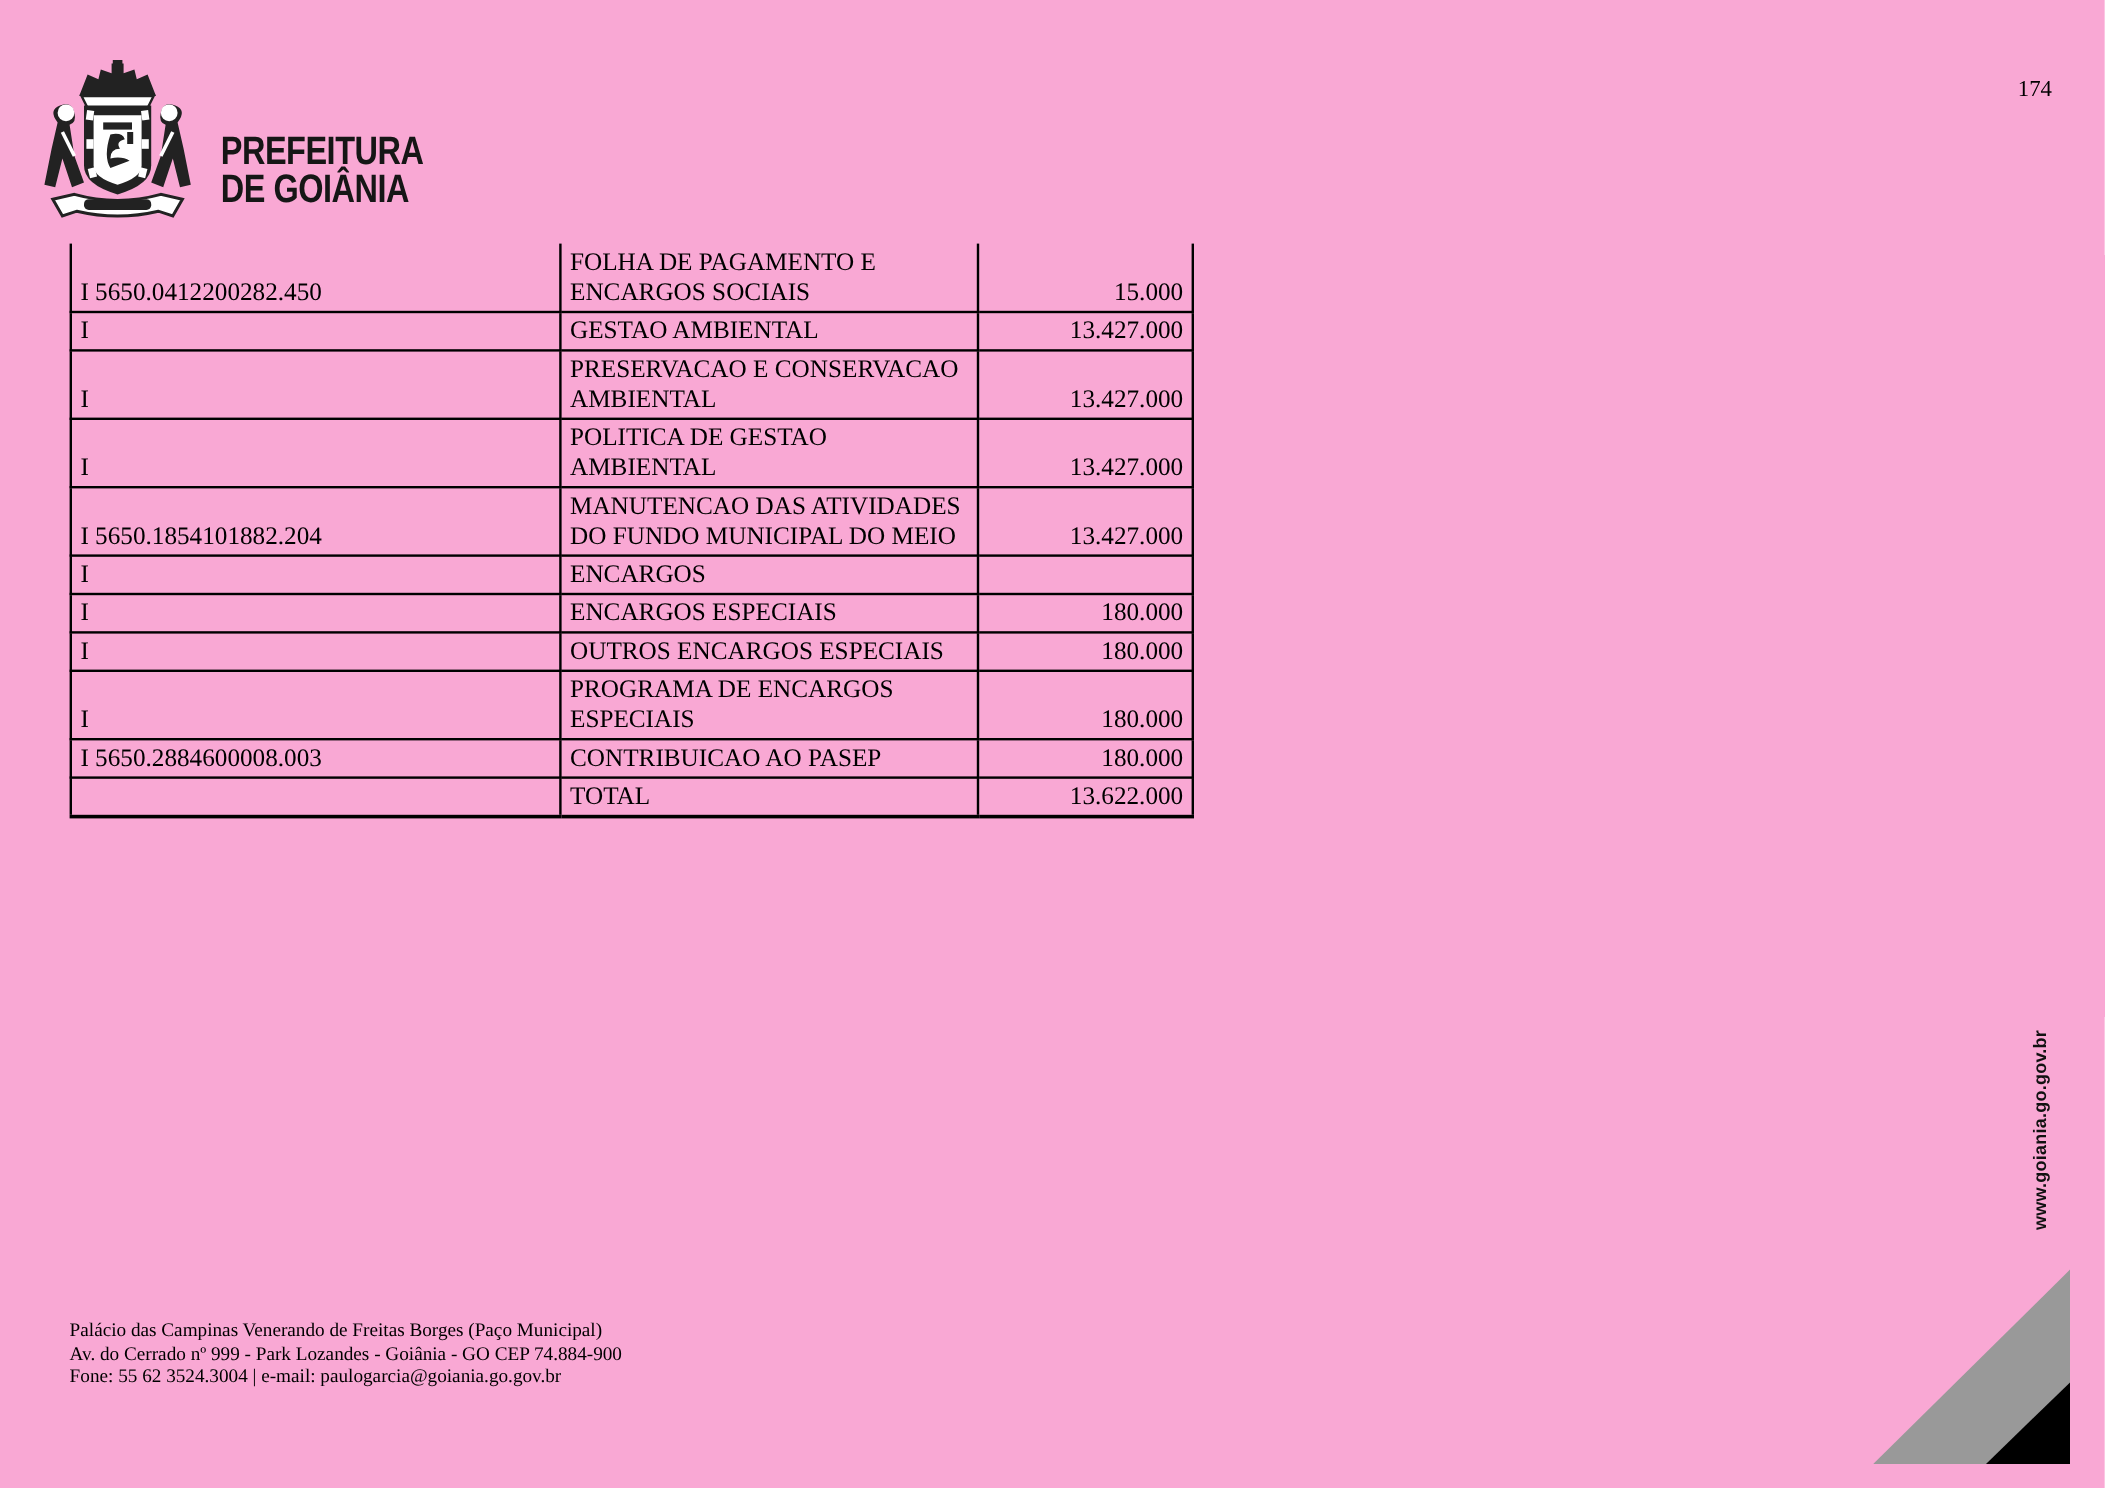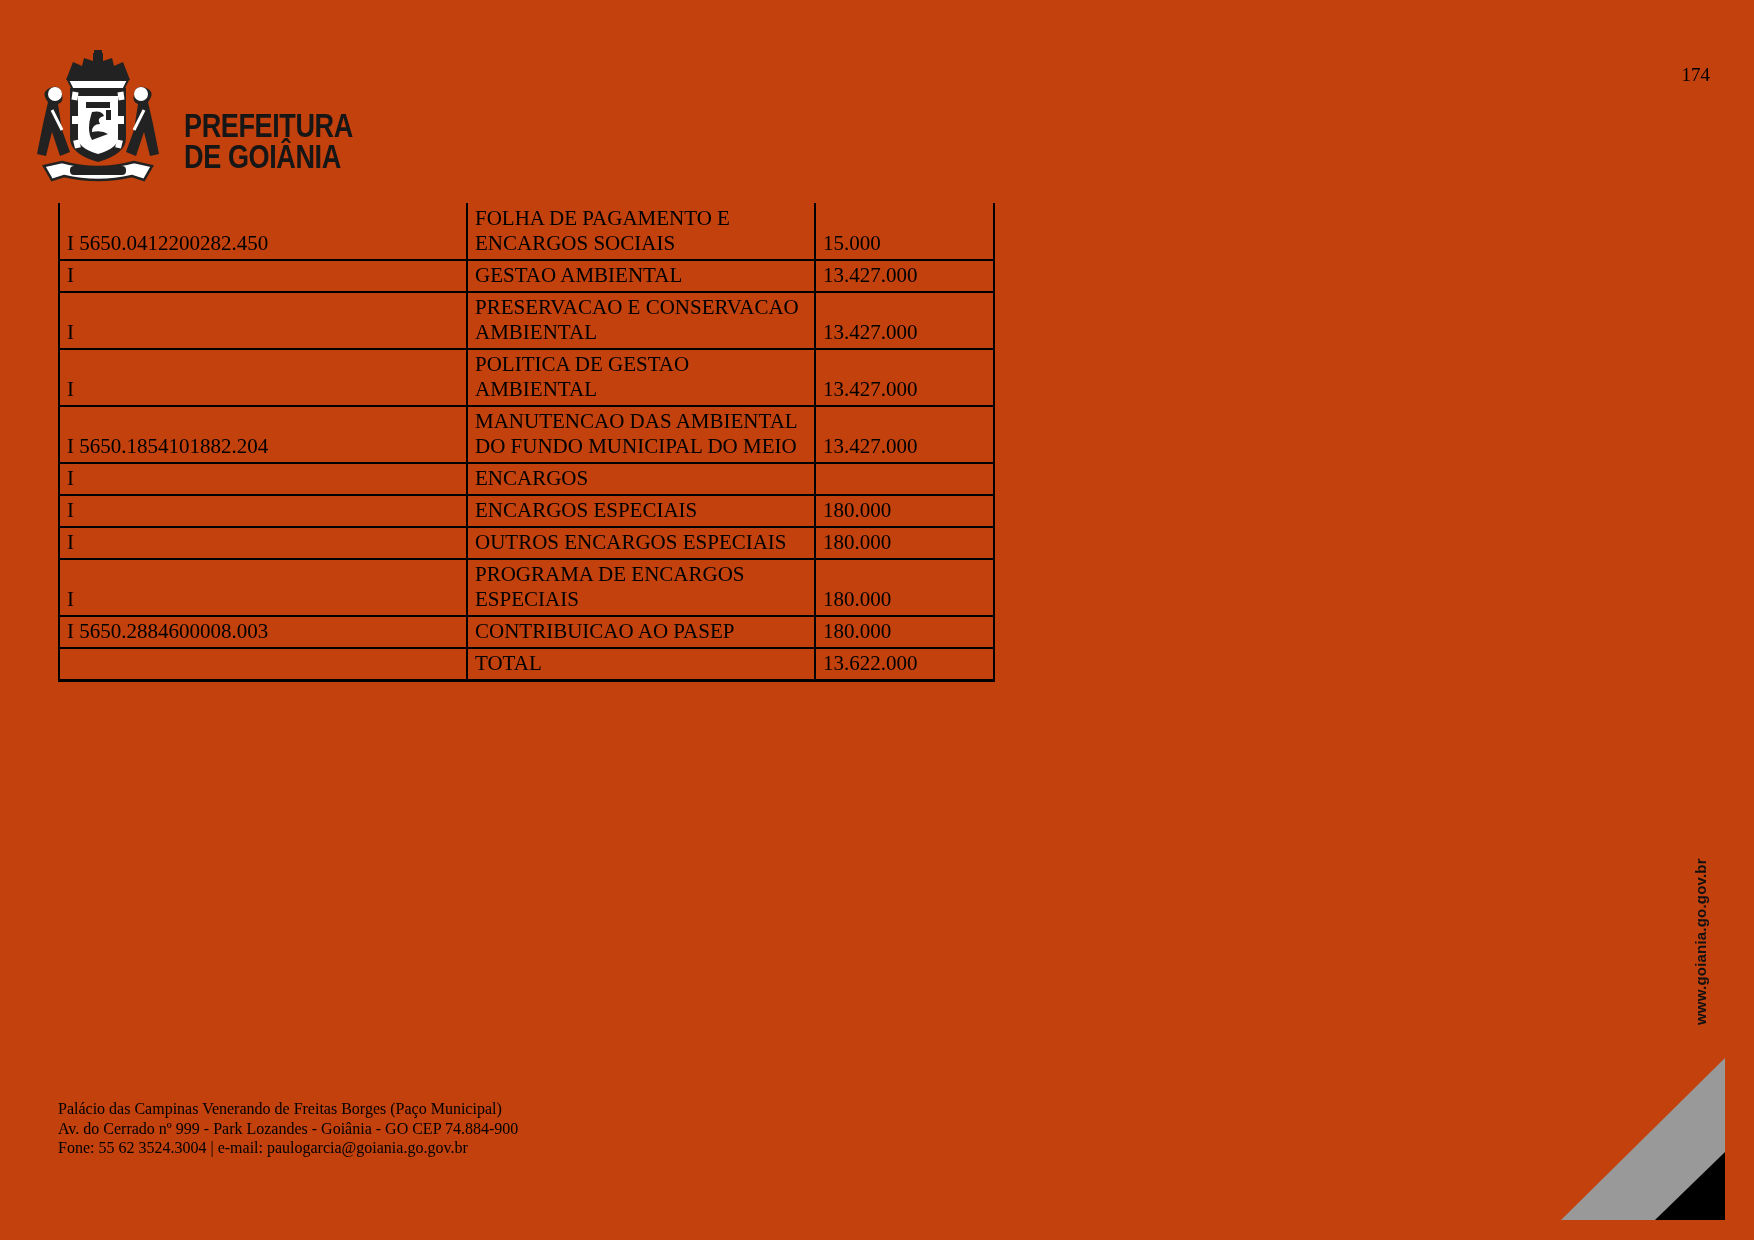--- a/index.html
+++ b/index.html
@@ -4,21 +4,21 @@
 <style>
   * { margin: 0; padding: 0; box-sizing: border-box; }
   html, body { background: #ffffff; }
   body {
     width: 1754px; height: 1240px;
     font-family: "Liberation Serif", serif;
     color: #000;
     position: relative;
     overflow: hidden;
   }
-  .page { position: absolute; inset: 0; background: #c2410c; }
+  .page { position: absolute; inset: 0; background: #f9a8d4; }
 
   
   .page-number {
     position: absolute; top: 64px; right: 44px;
     font-size: 19px; font-family: "Liberation Serif", serif;
   }
 
   
   .logo-block { position: absolute; left: 28px; top: 50px; display: flex; align-items: center; }
   .crest { width: 140px; height: 138px; }
@@ -42,21 +42,21 @@
   table.budget td {
     border: 2px solid #000;
     vertical-align: bottom;
     padding: 2px 7px 3px 7px;
     overflow: hidden;
   }
   table.budget tr:first-child td { border-top: none; }
   table.budget tr:last-child td { border-bottom: 3px solid #000; }
   td.col-code  { width: 408px; }
   td.col-desc  { width: 348px; white-space: pre-line; }
-  td.col-value { width: 179px; }
+  td.col-value { width: 179px; text-align: right; }
   tr.row-single td { height: 32px; }
   tr.row-double td { height: 57px; }
 
   
   .address-block {
     position: absolute; left: 58px; top: 1099px;
     font-size: 16px; line-height: 19.5px;
     font-family: "Liberation Serif", serif;
   }
 
@@ -138,21 +138,21 @@
 AMBIENTAL</td>
       <td class="col-value">13.427.000</td>
     </tr>
         <tr class="row-single">
       <td class="col-code">I</td>
       <td class="col-desc">POLITICA DE GESTAO AMBIENTAL</td>
       <td class="col-value">13.427.000</td>
     </tr>
         <tr class="row-double">
       <td class="col-code">I 5650.1854101882.204</td>
-      <td class="col-desc">MANUTENCAO DAS AMBIENTAL
+      <td class="col-desc">MANUTENCAO DAS ATIVIDADES
 DO FUNDO MUNICIPAL DO MEIO</td>
       <td class="col-value">13.427.000</td>
     </tr>
         <tr class="row-single">
       <td class="col-code">I</td>
       <td class="col-desc">ENCARGOS</td>
       <td class="col-value"></td>
     </tr>
         <tr class="row-single">
       <td class="col-code">I</td>

